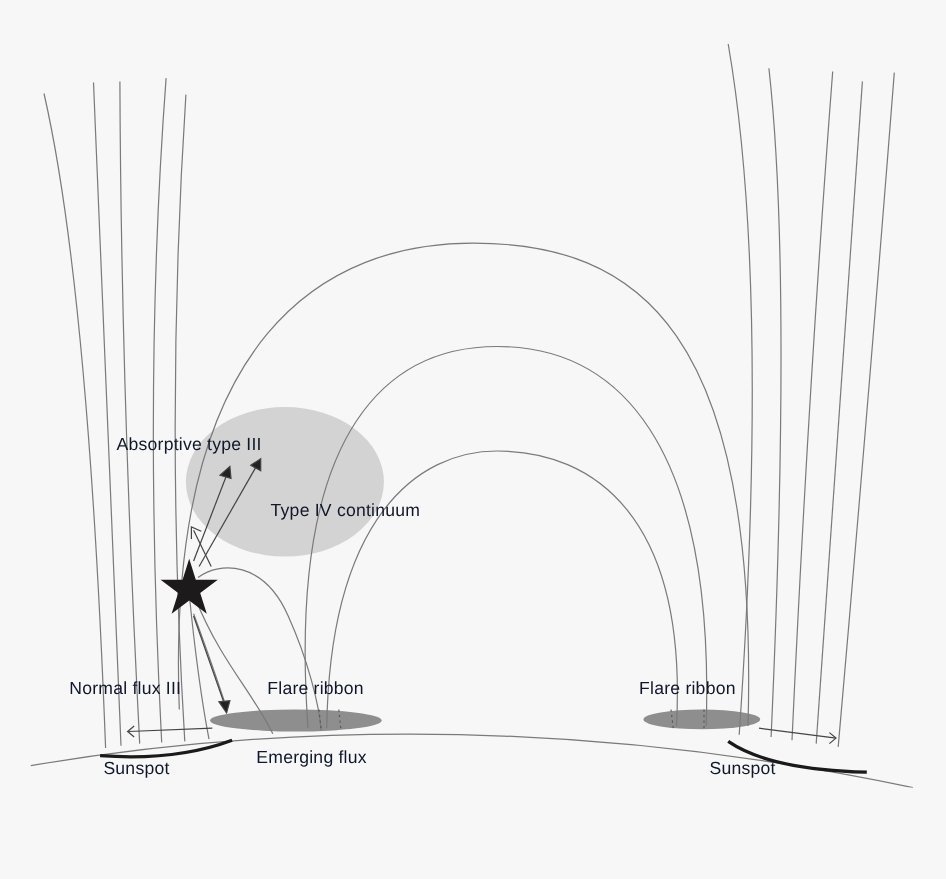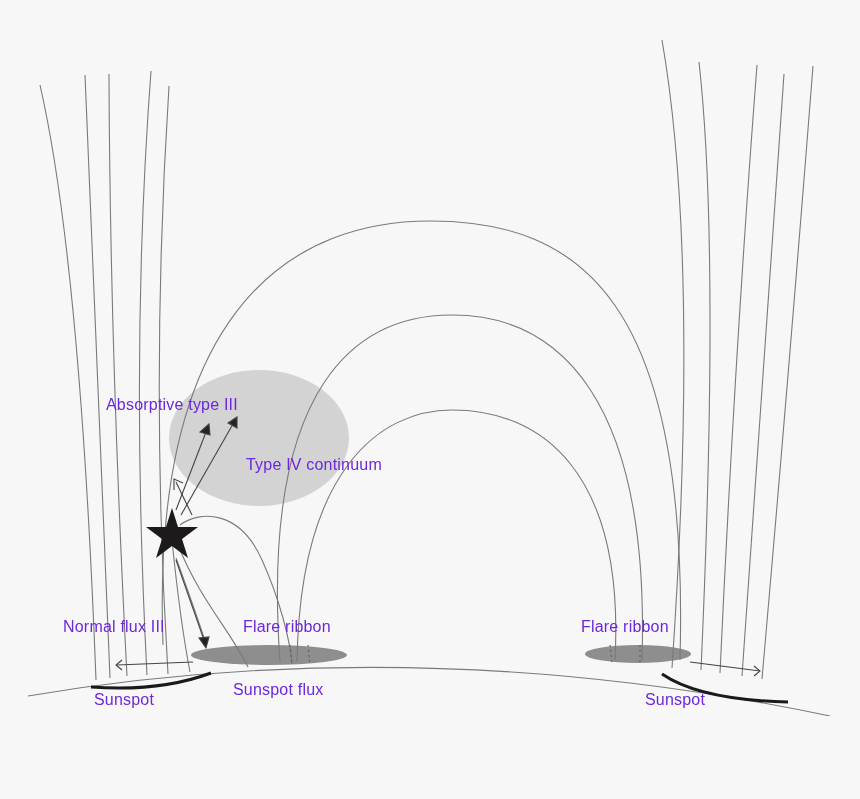--- a/index.html
+++ b/index.html
@@ -1,19 +1,19 @@
 <!DOCTYPE html>
 <html><head>
 <meta charset="utf-8">
 <style>
   html, body { margin: 0; padding: 0; }
   body { width: 860px; height: 799px; background: #f7f7f7; overflow: hidden; position: relative; }
   #stage { position: absolute; left: 0; top: 0; width: 860px; height: 799px; }
   svg { position: absolute; left: 0; top: 0; }
-  .label { position: absolute; font-family: "Liberation Sans", sans-serif; font-size: 16px; color: #6d28d9; white-space: nowrap; letter-spacing: 0.2px; }
+  .label { position: absolute; font-family: "Liberation Sans", sans-serif; font-size: 16px; color: #0f172a; white-space: nowrap; letter-spacing: 0.2px; }
   .clip-below { position: absolute; left: 0; top: 716px; width: 860px; height: 83px; background: #f7f7f7; }
 </style>
 </head>
 <body>
 
 <div id="stage">
 <svg width="860" height="799" viewBox="0 0 860 799">
 
   <ellipse cx="259" cy="438" rx="90" ry="68" fill="#d3d3d3"></ellipse>
 
@@ -78,18 +78,18 @@
   </g>
 
   <polygon fill="#1c1a1a" points="172,508 178,527 198,527 182,539 188,558 172,546 156,558 162,539 146,527 166,527"></polygon>
 </svg>
 
 <div class="label" style="left:106px; top:396px;">Absorptive type III</div>
 <div class="label" style="left:246px; top:456px;">Type IV continuum</div>
 <div class="label" style="left:63px; top:618px;">Normal flux III</div>
 <div class="label" style="left:243px; top:618px;">Flare ribbon</div>
 <div class="label" style="left:581px; top:618px;">Flare ribbon</div>
-<div class="label" style="left:233px; top:681px;">Sunspot flux</div>
+<div class="label" style="left:233px; top:681px;">Emerging flux</div>
 <div class="label" style="left:94px; top:691px;">Sunspot</div>
 <div class="label" style="left:645px; top:691px;">Sunspot</div>
 
 <div class="clip-below"></div>
 </div>
 
 </body></html>

